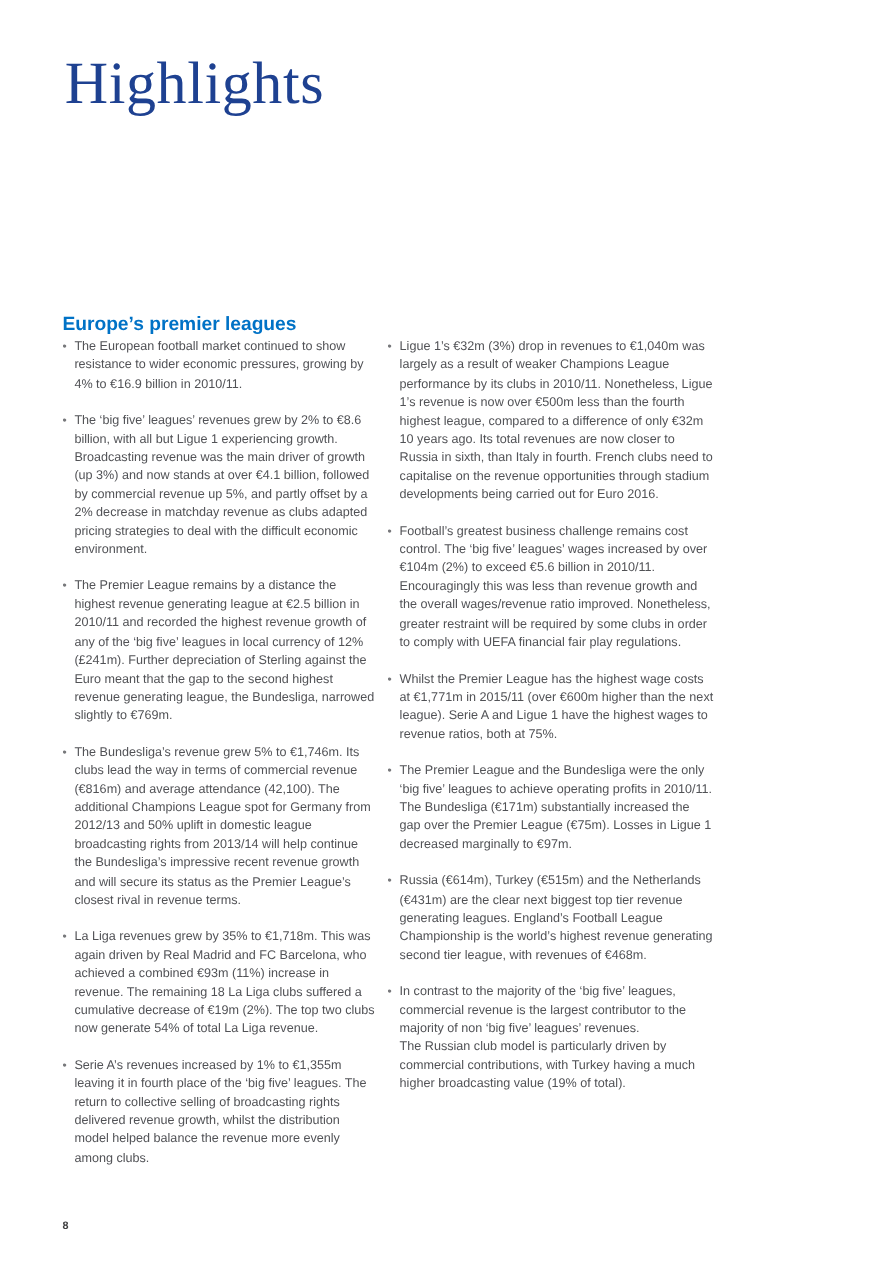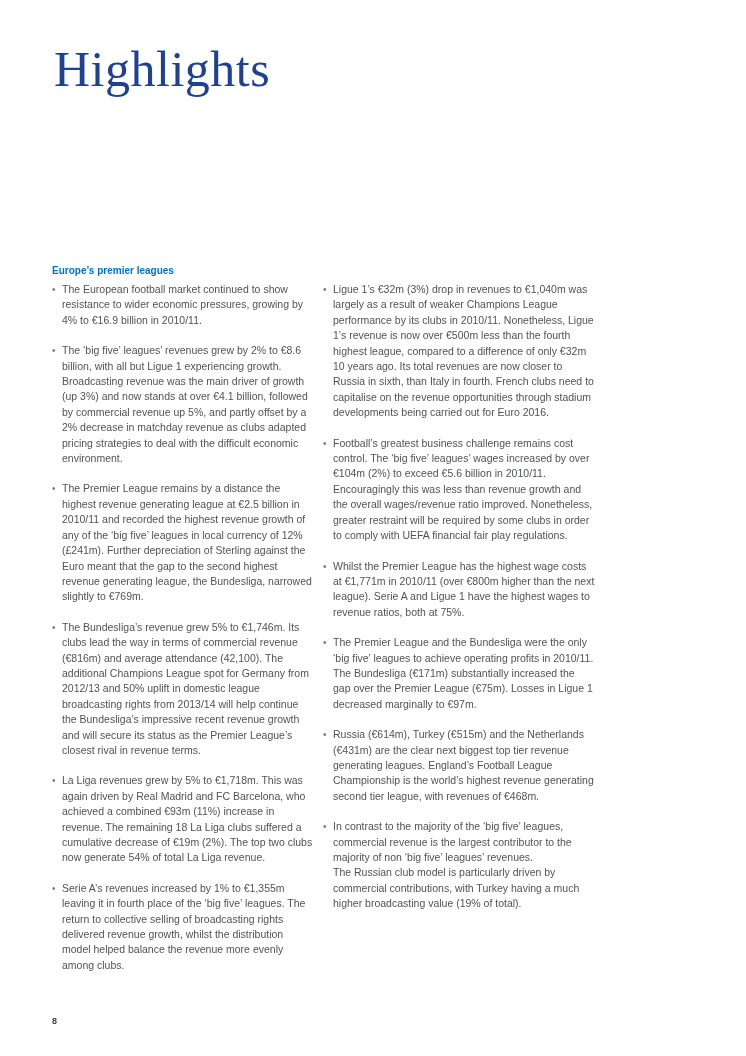--- a/index.html
+++ b/index.html
@@ -23,21 +23,21 @@
     color: #1e4191;
     letter-spacing: 0.5px;
   }
   .content {
     position: absolute;
     top: 263px;
     left: 52px;
     width: 580px;
   }
   .section-heading {
-    font-size: 10px;
+    font-size: 16px;
     font-weight: bold;
     color: #0072c6;
     margin-bottom: 4px;
     line-height: 15px;
   }
   .columns {
     display: flex;
     align-items: flex-start;
   }
   .col {
@@ -82,27 +82,27 @@
 
   <section class="content">
     <h2 class="section-heading">Europe’s premier leagues</h2>
 
     <div class="columns">
       <ul class="col left">
           <li><span class="dot">•</span><span class="txt">The European football market continued to show resistance to wider economic pressures, growing by 4% to €16.9 billion in 2010/11.</span></li>
           <li><span class="dot">•</span><span class="txt">The ‘big five’ leagues’ revenues grew by 2% to €8.6 billion, with all but Ligue 1 experiencing growth. Broadcasting revenue was the main driver of growth (up 3%) and now stands at over €4.1 billion, followed by commercial revenue up 5%, and partly offset by a 2% decrease in matchday revenue as clubs adapted pricing strategies to deal with the difficult economic environment.</span></li>
           <li><span class="dot">•</span><span class="txt">The Premier League remains by a distance the highest revenue generating league at €2.5 billion in 2010/11 and recorded the highest revenue growth of any of the ‘big five’ leagues in local currency of 12% (£241m). Further depreciation of Sterling against the Euro meant that the gap to the second highest revenue generating league, the Bundesliga, narrowed slightly to €769m.</span></li>
           <li><span class="dot">•</span><span class="txt">The Bundesliga’s revenue grew 5% to €1,746m. Its clubs lead the way in terms of commercial revenue (€816m) and average attendance (42,100). The additional Champions League spot for Germany from 2012/13 and 50% uplift in domestic league broadcasting rights from 2013/14 will help continue the Bundesliga’s impressive recent revenue growth and will secure its status as the Premier League’s closest rival in revenue terms.</span></li>
-          <li><span class="dot">•</span><span class="txt">La Liga revenues grew by 5% to €1,718m. This was again driven by Real Madrid and FC Barcelona, who achieved a combined €93m (11%) increase in revenue. The remaining 18 La Liga clubs suffered a cumulative decrease of €19m (2%). The top two clubs now generate 54% of total La Liga revenue.</span></li>
+          <li><span class="dot">•</span><span class="txt">La Liga revenues grew by 35% to €1,718m. This was again driven by Real Madrid and FC Barcelona, who achieved a combined €93m (11%) increase in revenue. The remaining 18 La Liga clubs suffered a cumulative decrease of €19m (2%). The top two clubs now generate 54% of total La Liga revenue.</span></li>
           <li><span class="dot">•</span><span class="txt">Serie A’s revenues increased by 1% to €1,355m leaving it in fourth place of the ‘big five’ leagues. The return to collective selling of broadcasting rights delivered revenue growth, whilst the distribution model helped balance the revenue more evenly among clubs.</span></li>
         </ul>
       <ul class="col right">
           <li><span class="dot">•</span><span class="txt">Ligue 1’s €32m (3%) drop in revenues to €1,040m was largely as a result of weaker Champions League performance by its clubs in 2010/11. Nonetheless, Ligue 1’s revenue is now over €500m less than the fourth highest league, compared to a difference of only €32m 10 years ago. Its total revenues are now closer to Russia in sixth, than Italy in fourth. French clubs need to capitalise on the revenue opportunities through stadium developments being carried out for Euro 2016.</span></li>
           <li><span class="dot">•</span><span class="txt">Football’s greatest business challenge remains cost control. The ‘big five’ leagues’ wages increased by over €104m (2%) to exceed €5.6 billion in 2010/11. Encouragingly this was less than revenue growth and the overall wages/revenue ratio improved. Nonetheless, greater restraint will be required by some clubs in order to comply with UEFA financial fair play regulations.</span></li>
-          <li><span class="dot">•</span><span class="txt">Whilst the Premier League has the highest wage costs at €1,771m in 2010/11 (over €800m higher than the next league). Serie A and Ligue 1 have the highest wages to revenue ratios, both at 75%.</span></li>
+          <li><span class="dot">•</span><span class="txt">Whilst the Premier League has the highest wage costs at €1,771m in 2015/11 (over €600m higher than the next league). Serie A and Ligue 1 have the highest wages to revenue ratios, both at 75%.</span></li>
           <li><span class="dot">•</span><span class="txt">The Premier League and the Bundesliga were the only ‘big five’ leagues to achieve operating profits in 2010/11. The Bundesliga (€171m) substantially increased the gap over the Premier League (€75m). Losses in Ligue 1 decreased marginally to €97m.</span></li>
           <li><span class="dot">•</span><span class="txt">Russia (€614m), Turkey (€515m) and the Netherlands (€431m) are the clear next biggest top tier revenue generating leagues. England’s Football League Championship is the world’s highest revenue generating second tier league, with revenues of €468m.</span></li>
           <li><span class="dot">•</span><span class="txt">In contrast to the majority of the ‘big five’ leagues, commercial revenue is the largest contributor to the majority of non ‘big five’ leagues’ revenues.
 The Russian club model is particularly driven by commercial contributions, with Turkey having a much higher broadcasting value (19% of total).</span></li>
         </ul>
     </div>
   </section>
 
   <div class="page-number">8</div>
 

